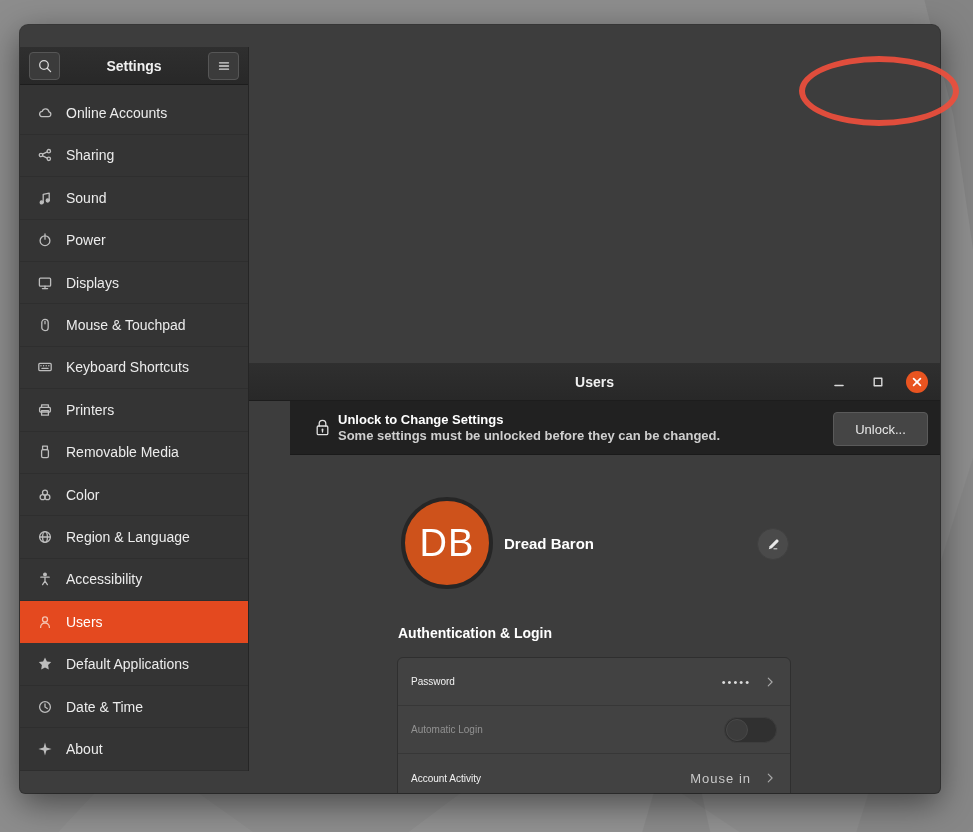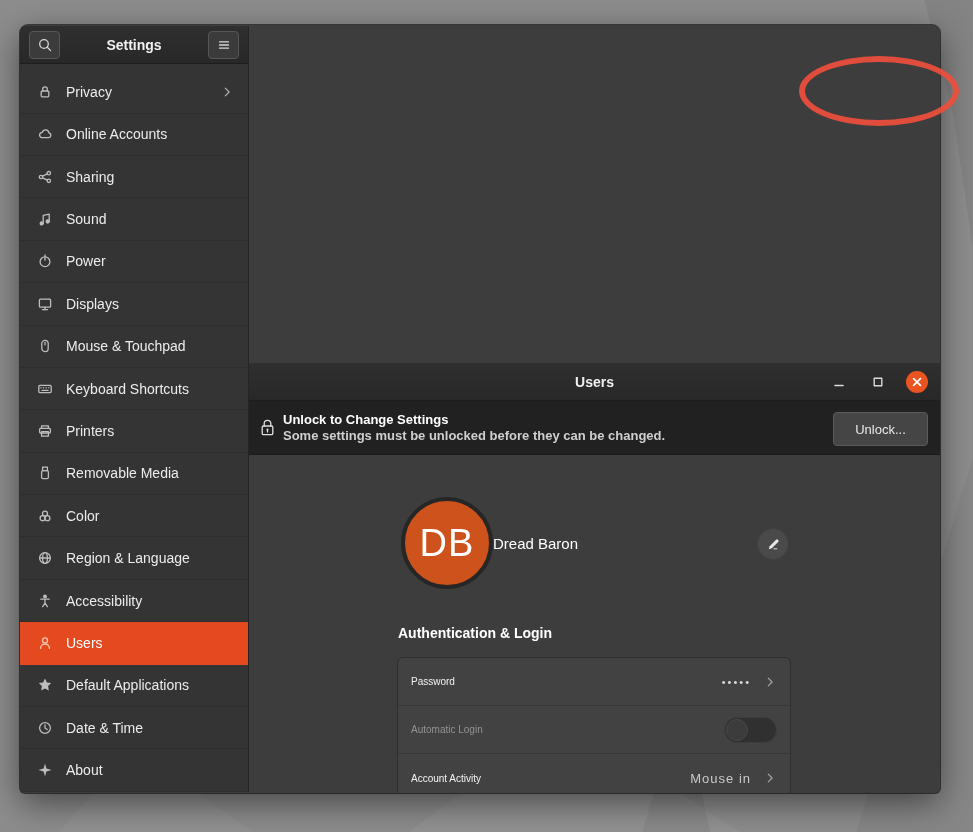--- a/index.html
+++ b/index.html
@@ -37,35 +37,35 @@
   
   .main { flex:1; display:flex; flex-direction:column; min-width:0; }
   .main-header { height:38px; flex:0 0 38px; background:linear-gradient(#2f2f2f,#282828);
     border-bottom:1px solid #1d1d1d; position:relative; display:flex; align-items:center; justify-content:center; }
   .main-title { color:#f0f0f0; font-weight:bold; font-size:14px; }
   .win-controls { position:absolute; right:12px; top:0; height:38px; display:flex; align-items:center; gap:17px; }
   .wc { width:22px; height:22px; display:flex; align-items:center; justify-content:center; color:#d9d9d9; }
   .wc.close { background:#E95420; border-radius:50%; color:#fff; }
 
   .banner { height:54px; flex:0 0 54px; background:#212121; border-bottom:1px solid #1a1a1a;
-    position:relative; display:flex; align-items:center; padding-left:10px; }
+    position:relative; display:flex; align-items:center; padding-left:24px;margin-left:41px; }
   .banner .lock { width:17px; height:20px; color:#e0e0e0; flex:0 0 17px; }
   .banner-text { margin-left:7px; }
   .banner-title { color:#ffffff; font-weight:bold; font-size:13px; line-height:16px; }
   .banner-sub { color:#cfcfcf; font-size:13px; line-height:16px;font-weight:bold; }
   .unlock-btn { position:absolute; right:12px; top:11px; width:95px; height:34px;
     background:#454545; border:1px solid #5a5a5a; border-radius:4px; color:#e8e8e8; font-size:13px;
     font-family:inherit; }
 
   .content { flex:1; position:relative; background:#3d3d3d; }
 
   .avatar { position:absolute; left:152px; top:42px; width:92px; height:92px; border-radius:50%;
     background:#CE521B; border:4px solid #262626; display:flex; align-items:center; justify-content:center;
     color:#ffffff; font-size:38px; font-weight:500; letter-spacing:1px; }
-  .user-name { position:absolute; left:244px; top:80px; color:#ffffff; font-weight:normal; font-size:15px; }
+  .user-name { position:absolute; left:255px; top:80px; color:#ffffff; font-weight:bold; font-size:15px; }
   .edit-btn { position:absolute; left:508px; top:73px; width:32px; height:32px; border-radius:50%;
     background:#4a4a4a; border:1px solid #404040; display:flex; align-items:center; justify-content:center; color:#e8e8e8; }
 
   .section-title { position:absolute; left:149px; top:170px; color:#ffffff; font-weight:bold; font-size:14px; }
   .rows { position:absolute; left:148px; top:202px; width:394px; background:#424242;
     border:1px solid #2f2f2f; border-radius:6px; overflow:hidden; }
   .row { height:48px; display:flex; align-items:center; padding:0 13px; gap:8px; border-bottom:1px solid #373737; }
   .row:last-child { border-bottom:none; }
   .row .rlabel { flex:1; color:#f2f2f2; font-size:10px; }
   .row .rlabel.dim { color:#929292; }
@@ -114,34 +114,20 @@
           <span class="icon">
               <svg width="16" height="16" viewBox="0 0 16 16" fill="none" stroke="currentColor" stroke-width="1.3" stroke-linecap="round" stroke-linejoin="round">
                 <line x1="3.5" y1="4.8" x2="12.5" y2="4.8"></line>
                 <line x1="3.5" y1="8" x2="12.5" y2="8"></line>
                 <line x1="3.5" y1="11.2" x2="12.5" y2="11.2"></line>
               </svg>
             </span>
         </button>
       </header>
       <nav class="sb-list" id="sidebar-list">
-          <div class="sb-item">
-            <span class="icon">
-              <svg width="16" height="16" viewBox="0 0 16 16" fill="none" stroke="currentColor" stroke-width="1.3" stroke-linecap="round" stroke-linejoin="round">
-                <rect x="4.2" y="7" width="7.6" height="5.8" rx="1"></rect>
-                <path d="M5.7 7V5.2a2.3 2.3 0 0 1 4.6 0V7"></path>
-              </svg>
-            </span>
-            <span class="lbl">Privacy</span>
-            <span class="chev">
-              <svg width="14" height="14" viewBox="0 0 16 16" fill="none" stroke="currentColor" stroke-width="1.3" stroke-linecap="round" stroke-linejoin="round">
-                <path d="M6 3.6L10.4 8 6 12.4"></path>
-              </svg>
-            </span>
-          </div>
           <div class="sb-item">
             <span class="icon">
               <svg width="16" height="16" viewBox="0 0 16 16" fill="none" stroke="currentColor" stroke-width="1.3" stroke-linecap="round" stroke-linejoin="round">
                 <path d="M4.6 11.6h6.8a2.4 2.4 0 0 0 .5-4.75 3.4 3.4 0 0 0-6.6-.55 2.7 2.7 0 0 0-.7 5.3z"></path>
               </svg>
             </span>
             <span class="lbl">Online Accounts</span>
           </div>
           <div class="sb-item">
             <span class="icon">

